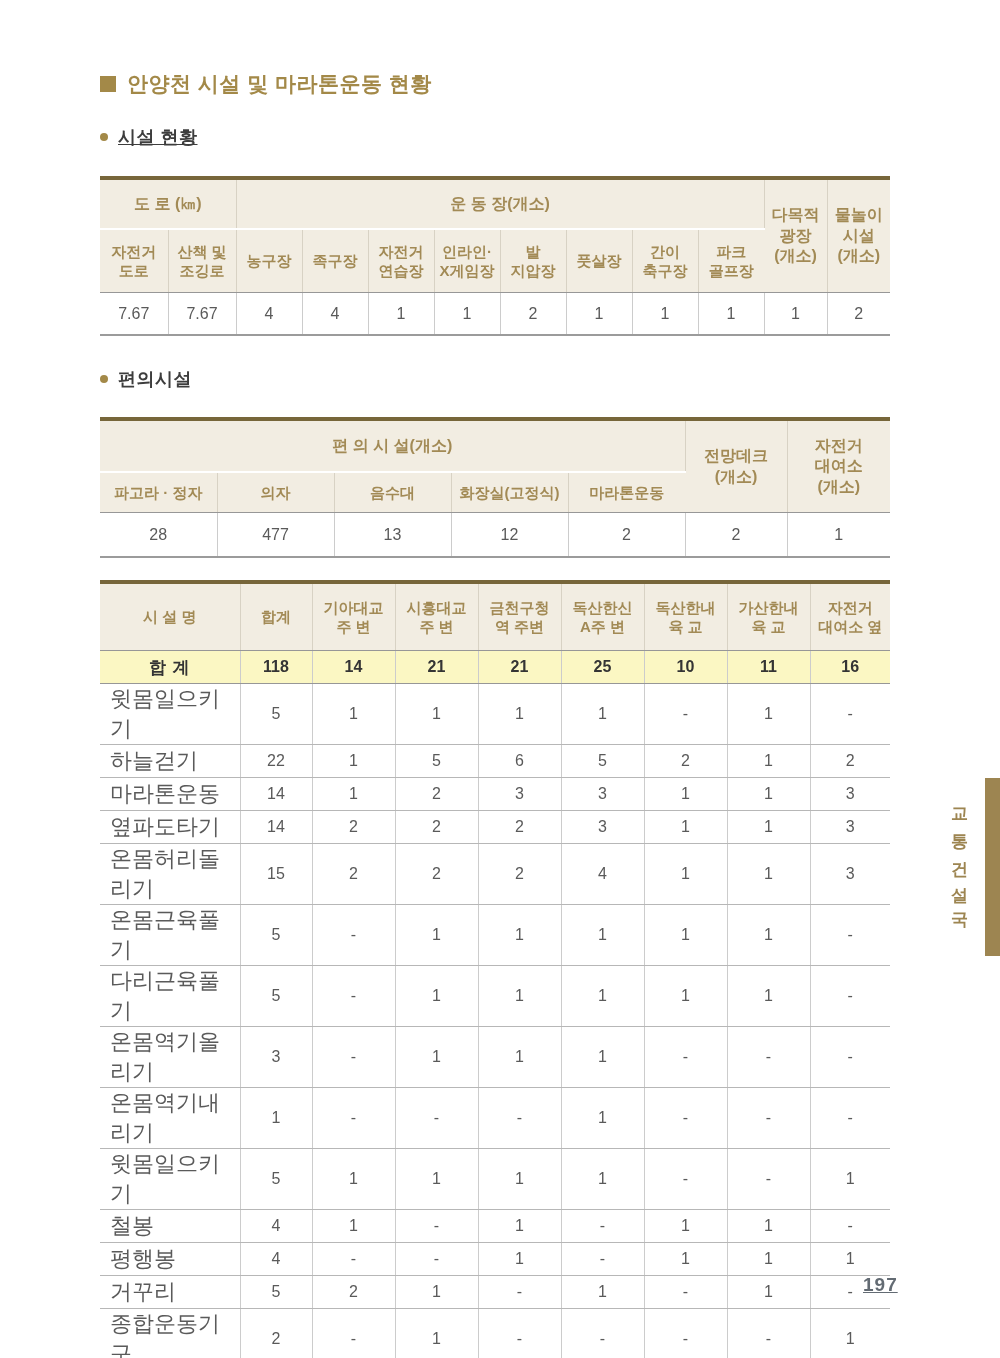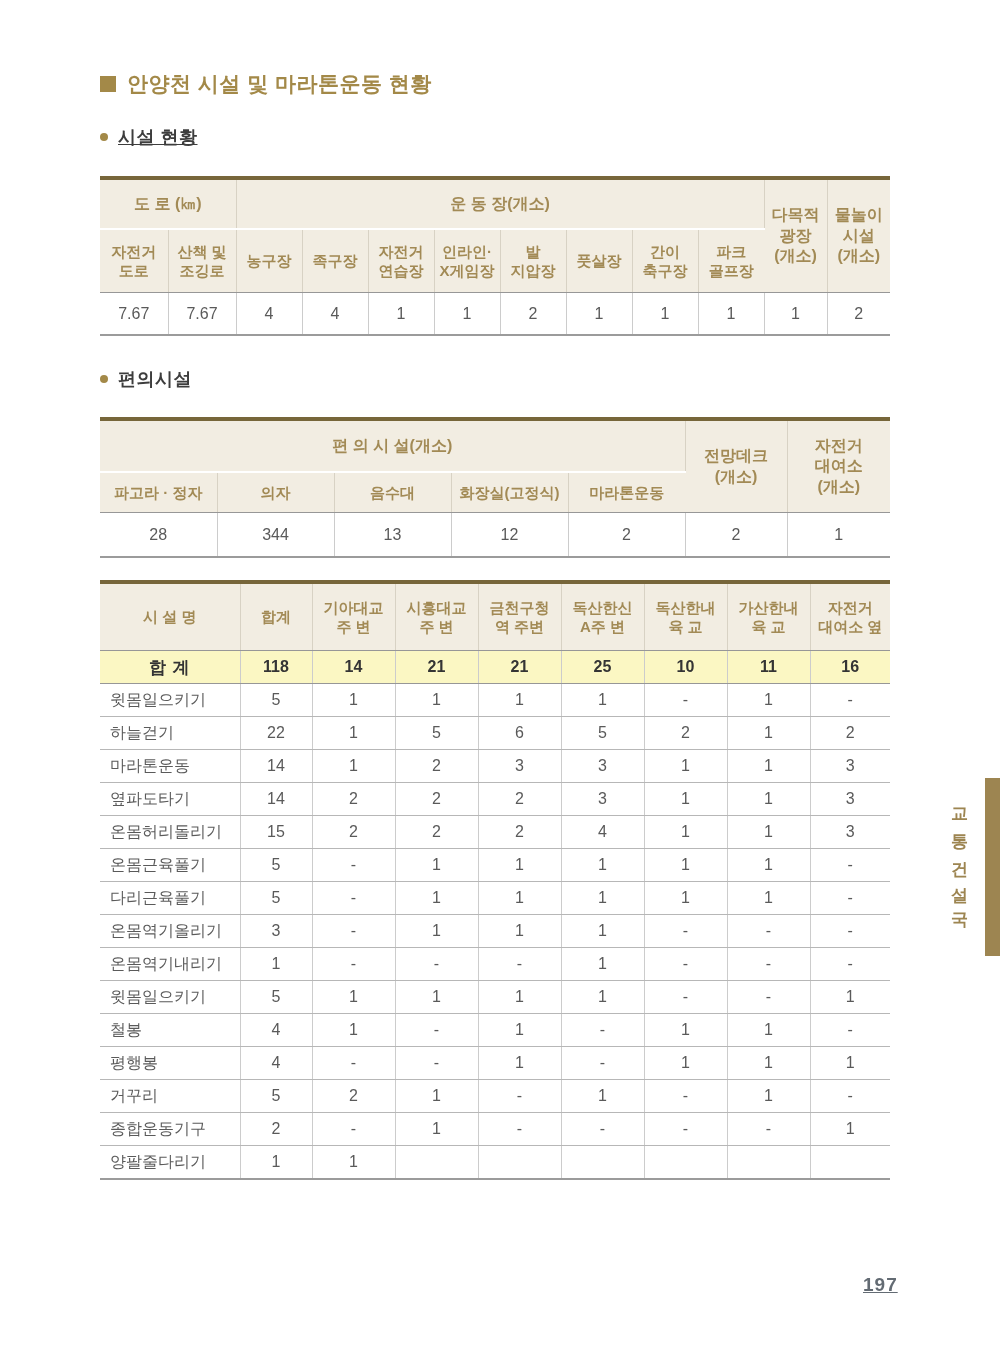--- a/index.html
+++ b/index.html
@@ -58,21 +58,21 @@
   #facility-table td    { height:41px; }
   #convenience-table tr.group-row th { height:46px; }
   #convenience-table tr.sub-row th   { height:35px; }
   #convenience-table td { height:43px; }
 
   
   #gym-table thead th { height:62px; border-bottom:1px solid #979797; }
   #gym-table tbody td { height:32px; border-bottom:1px solid #b7b7b7; }
   #gym-table tbody tr:last-child td { border-bottom:none; }
   #gym-table td.label {
-    text-align:justify; text-align-last:justify; padding:0 10px; font-size:16px;
+    text-align:justify; text-align-last:justify; padding:0 10px; font-size:22px;
   }
   #gym-table tr.total-row td {
     background:#fbf7c3; color:#343434; font-weight:bold; font-size:16px;
     border-bottom:1px solid #979797;
   }
   #gym-table tr.total-row td.label {
     text-align:right; text-align-last:center; font-size:17px; letter-spacing:1px;
   }
 
   
@@ -196,21 +196,21 @@
         <th>파고라 · 정자</th>
         <th>의자</th>
         <th>음수대</th>
         <th>화장실(고정식)</th>
         <th>마라톤운동</th>
       </tr>
     </thead>
     <tbody>
       <tr>
         <td>28</td>
-        <td>344</td>
+        <td>477</td>
         <td>13</td>
         <td>12</td>
         <td>2</td>
         <td>2</td>
         <td>1</td>
       </tr>
     </tbody>
   </table>
 
 

